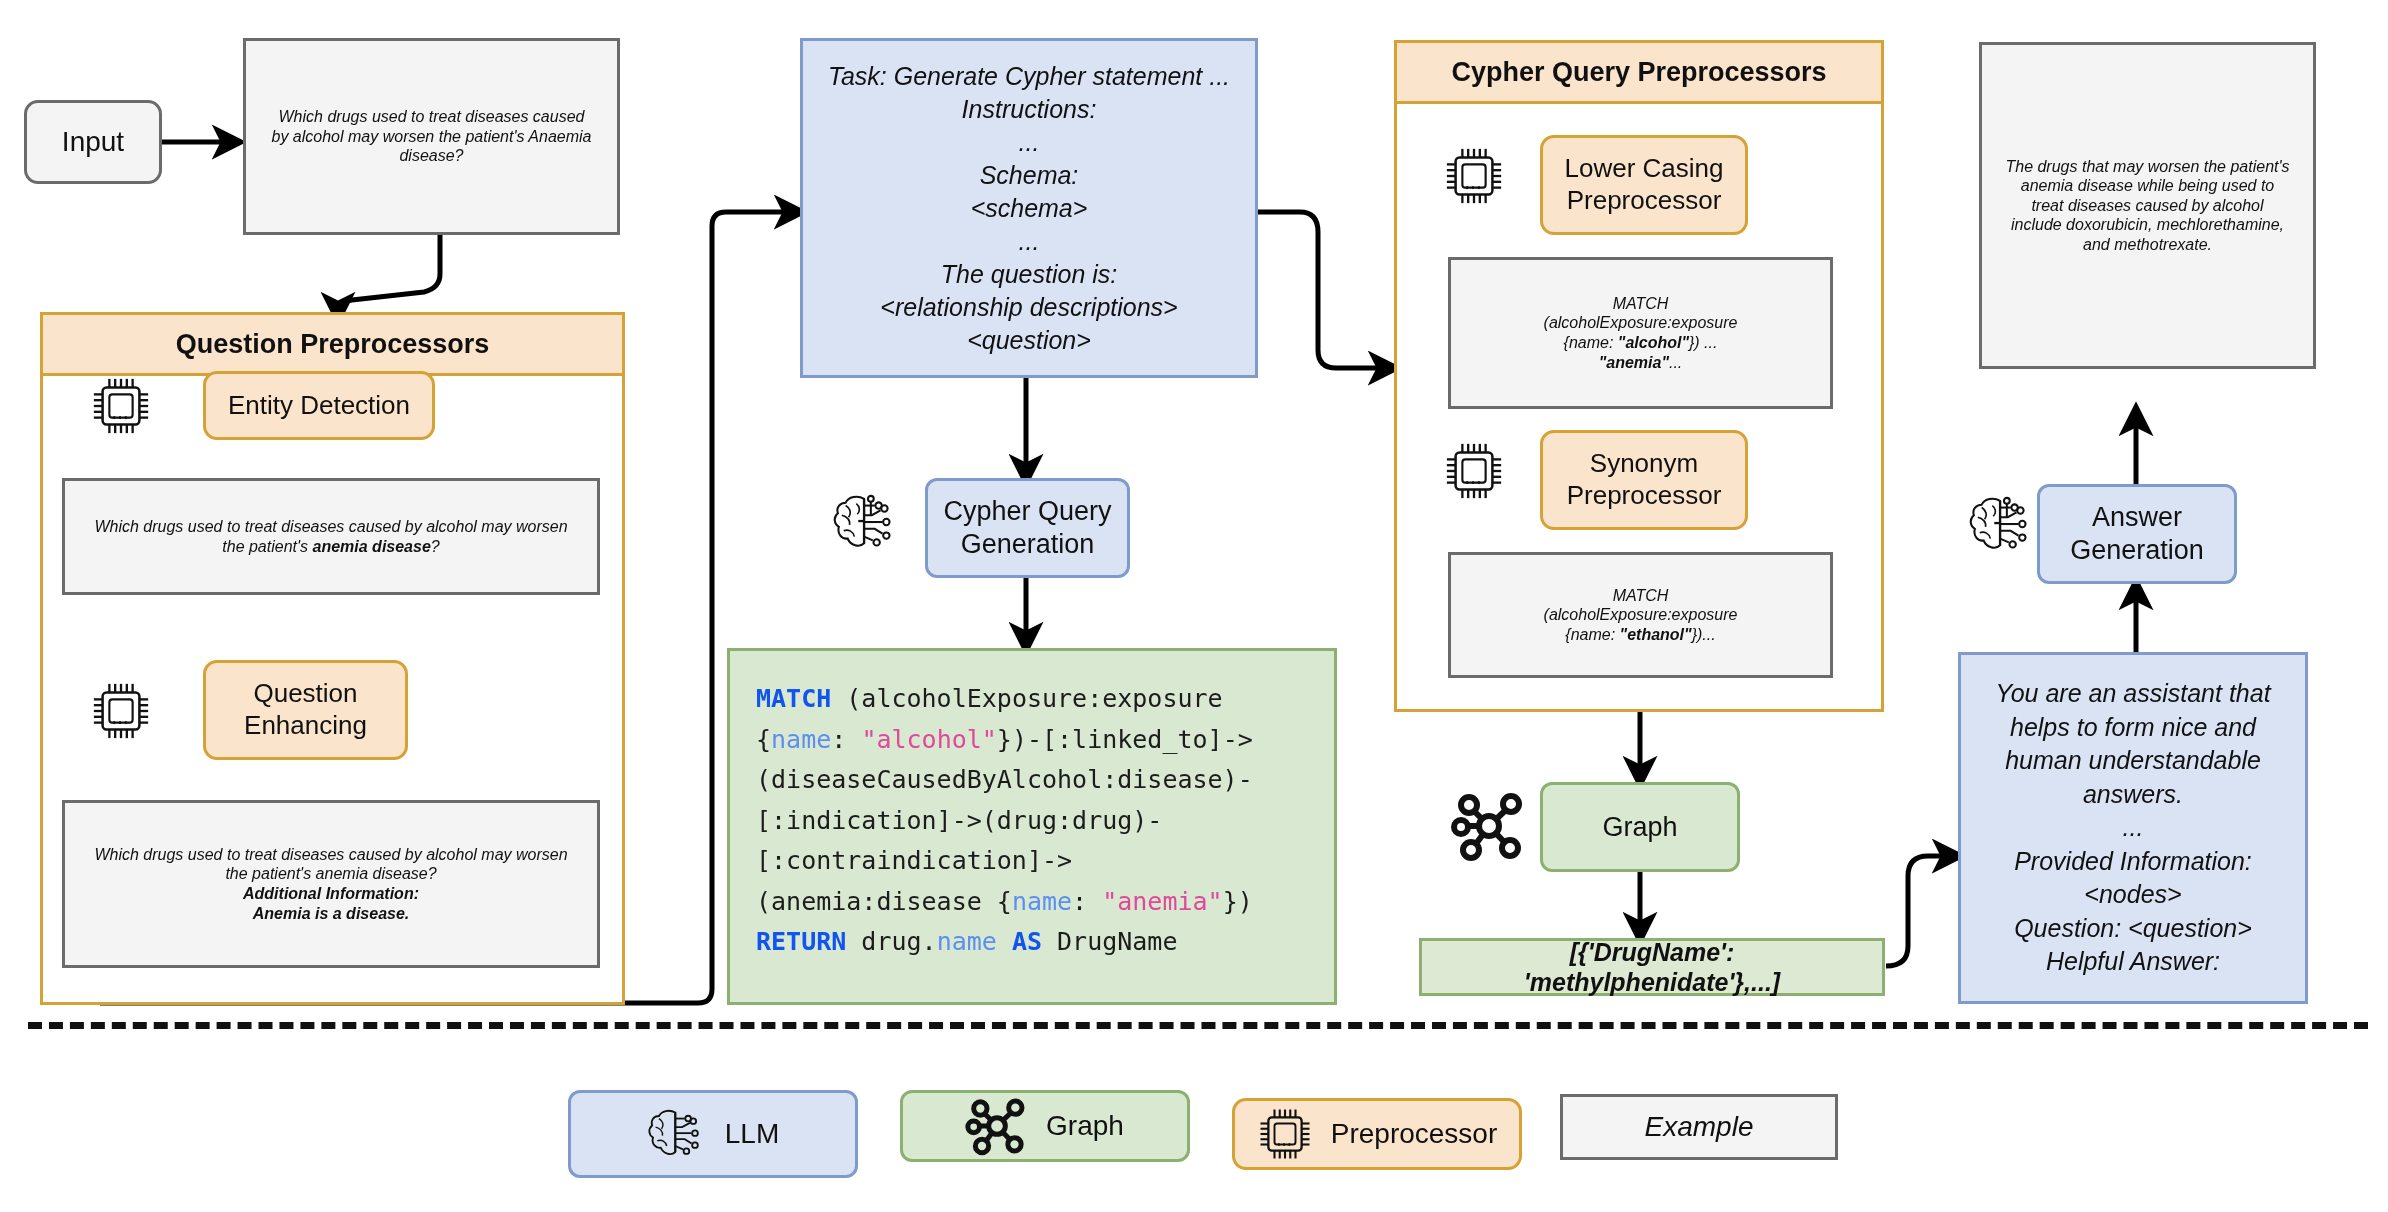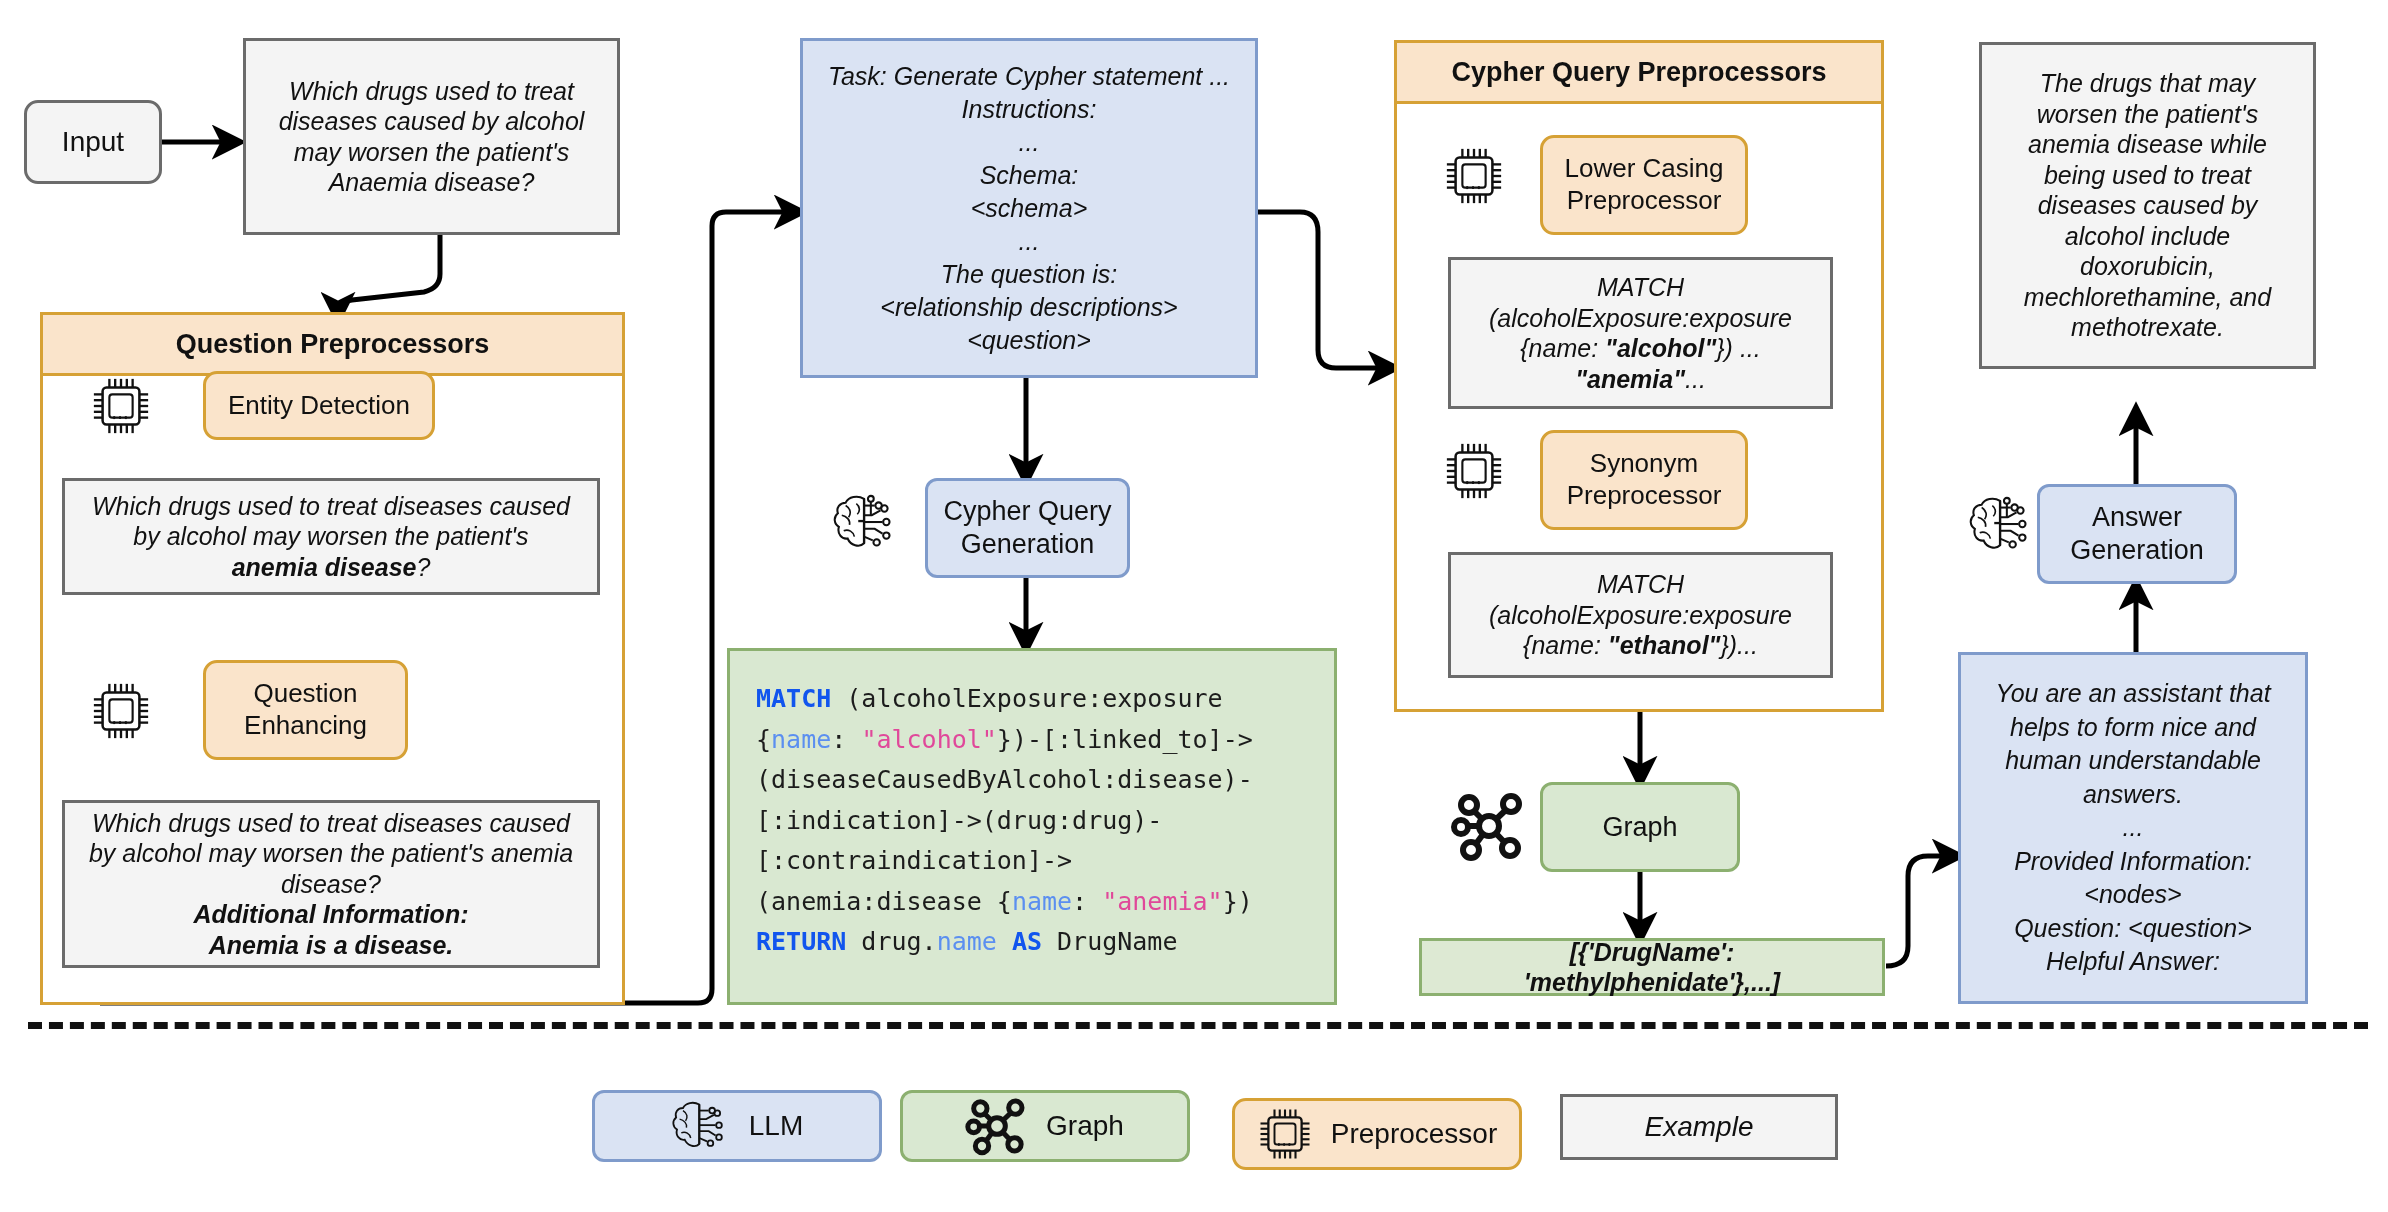--- a/index.html
+++ b/index.html
@@ -4,21 +4,21 @@
 <style>
   html,body{margin:0;padding:0;background:#ffffff;}
   body{width:2388px;height:1212px;position:relative;overflow:hidden;
        font-family:"Liberation Sans",sans-serif;color:#111;}
   #stage{position:absolute;left:0;top:0;width:2388px;height:1212px;}
 
   .box{position:absolute;box-sizing:border-box;display:flex;align-items:center;
        justify-content:center;text-align:center;line-height:1.22;}
 
   
-  .ex{background:#f4f4f4;border:3px solid #6b6b6b;font-style:italic;font-size:25px;}
+  .ex{background:#f4f4f4;border:3px solid #6b6b6b;font-style:italic;font-size:16px;}
   .llm{background:#dae3f3;border:3px solid #7f9bcb;border-radius:12px;font-size:27px;}
   .llmflat{background:#dae3f3;border:3px solid #7f9bcb;font-style:italic;font-size:25px;}
   .graph{background:#d9e8d1;border:3px solid #8cb070;border-radius:12px;font-size:27px;}
   .graphflat{background:#dde9d3;border:3px solid #8cb070;font-style:italic;font-size:25px;}
   .pre{background:#fae4cb;border:3px solid #d6a135;border-radius:14px;font-size:26px;}
   .panel{position:absolute;box-sizing:border-box;background:#ffffff;border:3px solid #d6a135;}
   .panel-hd{position:absolute;left:0;top:0;right:0;height:58px;background:#fae4cb;
             border-bottom:3px solid #d6a135;display:flex;align-items:center;
             justify-content:center;font-weight:bold;font-size:27px;}
   .rounded{border-radius:14px;}
@@ -365,21 +365,21 @@
       </g>
       <line x1="27" y1="30" x2="33" y2="30" stroke-width="2.4"></line>
     </svg>
   </div>
   <div class="box llm" style="left:2037px;top:484px;width:200px;height:100px;padding:0 8px;">Answer Generation</div>
 
   <div class="box ex" style="left:1979px;top:42px;width:337px;height:327px;padding:10px 22px;">The drugs that may worsen the patient's anemia disease while being used to treat diseases caused by alcohol include doxorubicin, mechlorethamine, and methotrexate.</div>
 
   <div class="divider"></div>
 
-  <div class="legend-item llm" style="left:568px;top:1090px;width:290px;height:72px;margin-left:24px;">
+  <div class="legend-item llm" style="left:568px;top:1090px;width:290px;height:88px;">
     <span>
       <svg width="60" height="56" viewBox="0 0 70 64" stroke="#111" stroke-width="2.1" fill="none">
         <path d="M33,7 C26,3 17,5 14,11 C8,11 4,16 6,22 C1,26 2,33 7,36 C5,43 10,49 16,48 C19,55 28,58 33,53 Z"></path>
         <path d="M14,14 C19,17 20,22 17,26" stroke-width="1.7"></path>
         <path d="M10,24 C15,25 19,29 18,34" stroke-width="1.7"></path>
         <path d="M12,40 C17,38 22,41 23,46" stroke-width="1.7"></path>
         <line x1="33" y1="7" x2="33" y2="53" stroke-width="2.4"></line>
         <g stroke-width="2.1">
           <path d="M33,14 L44,14"></path>
             <circle cx="48" cy="14" r="3.3"></circle>

